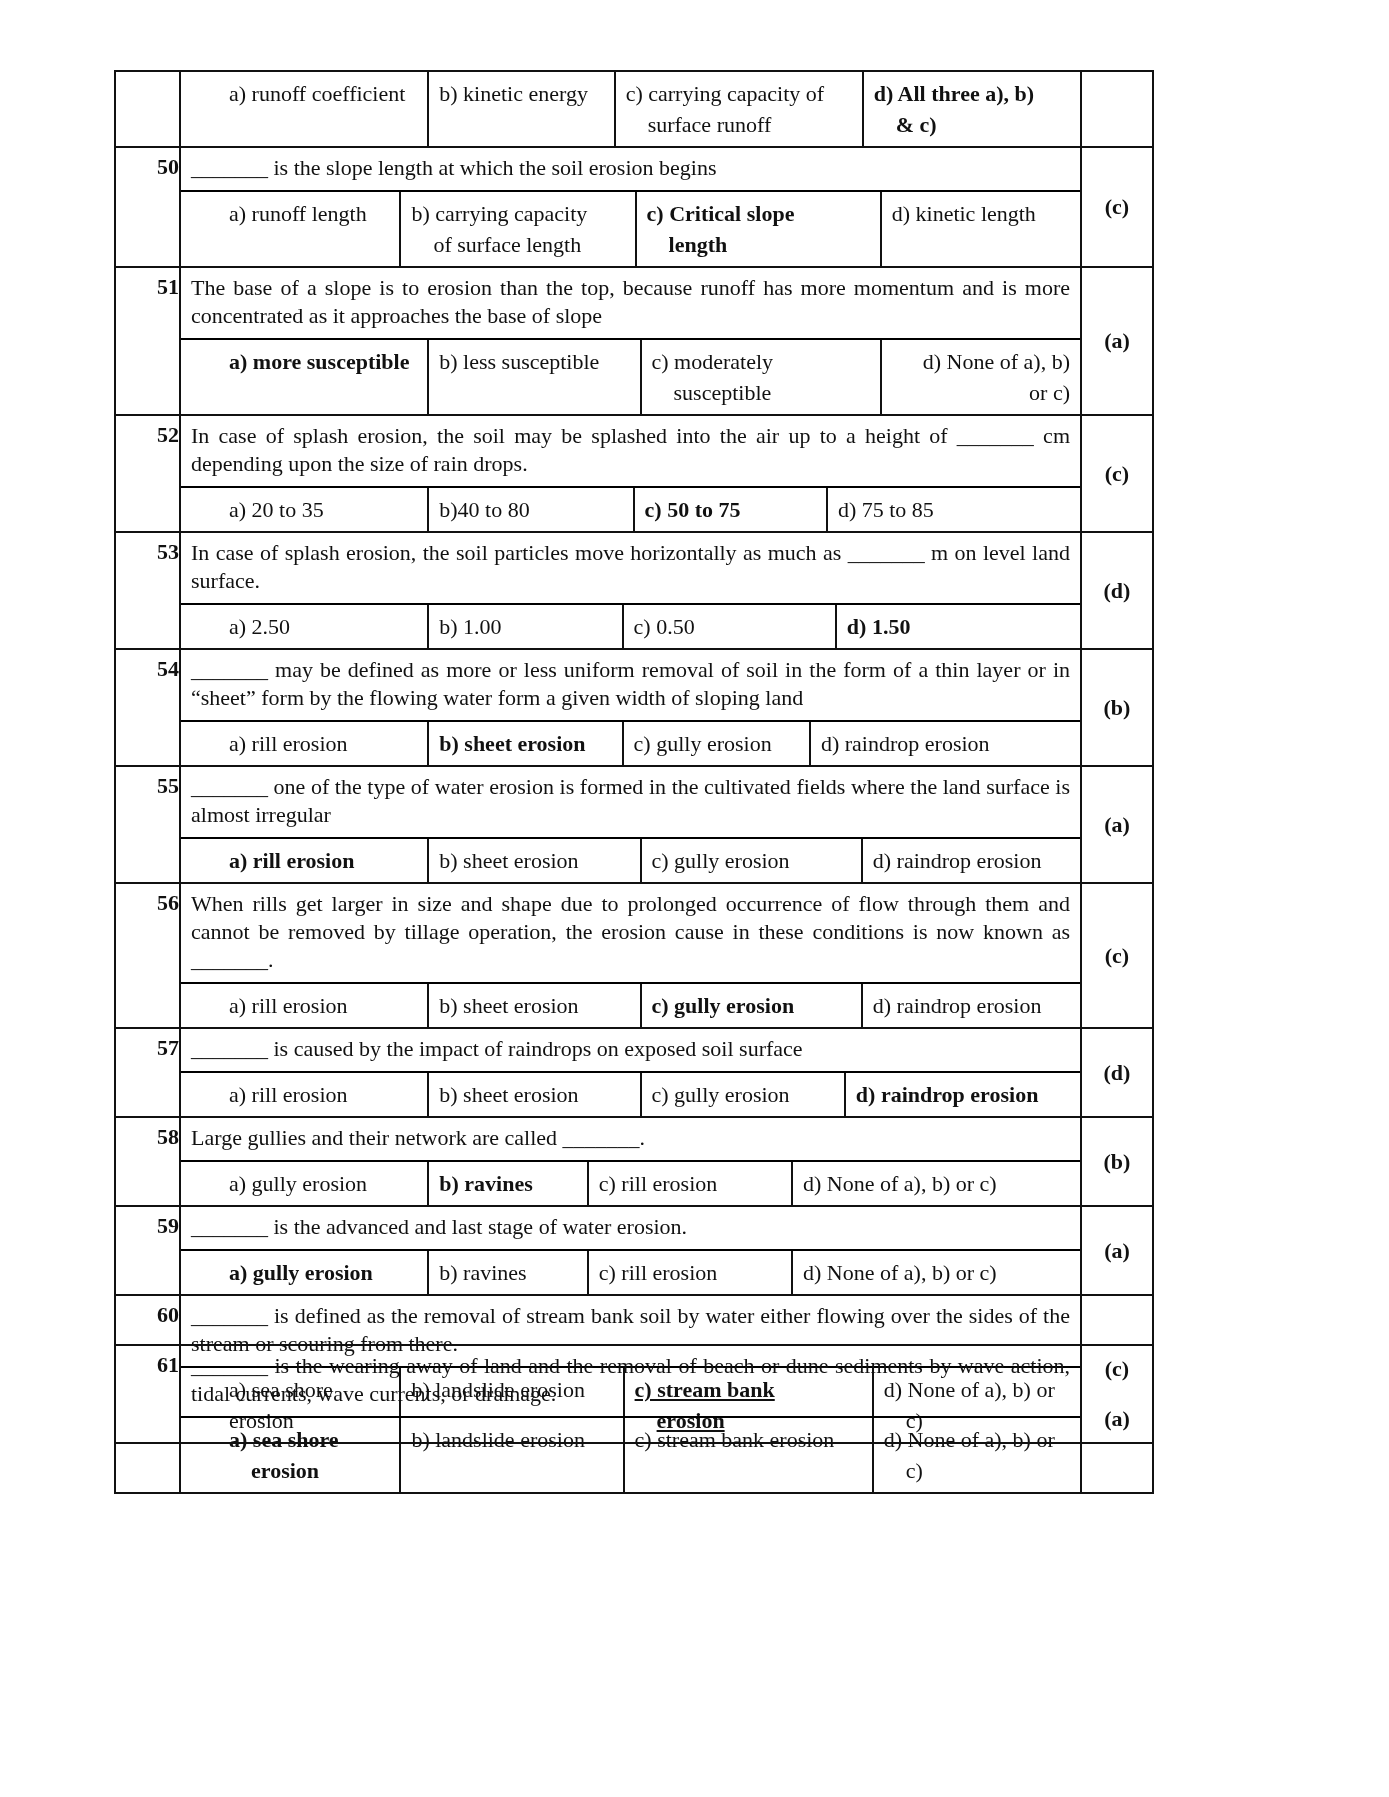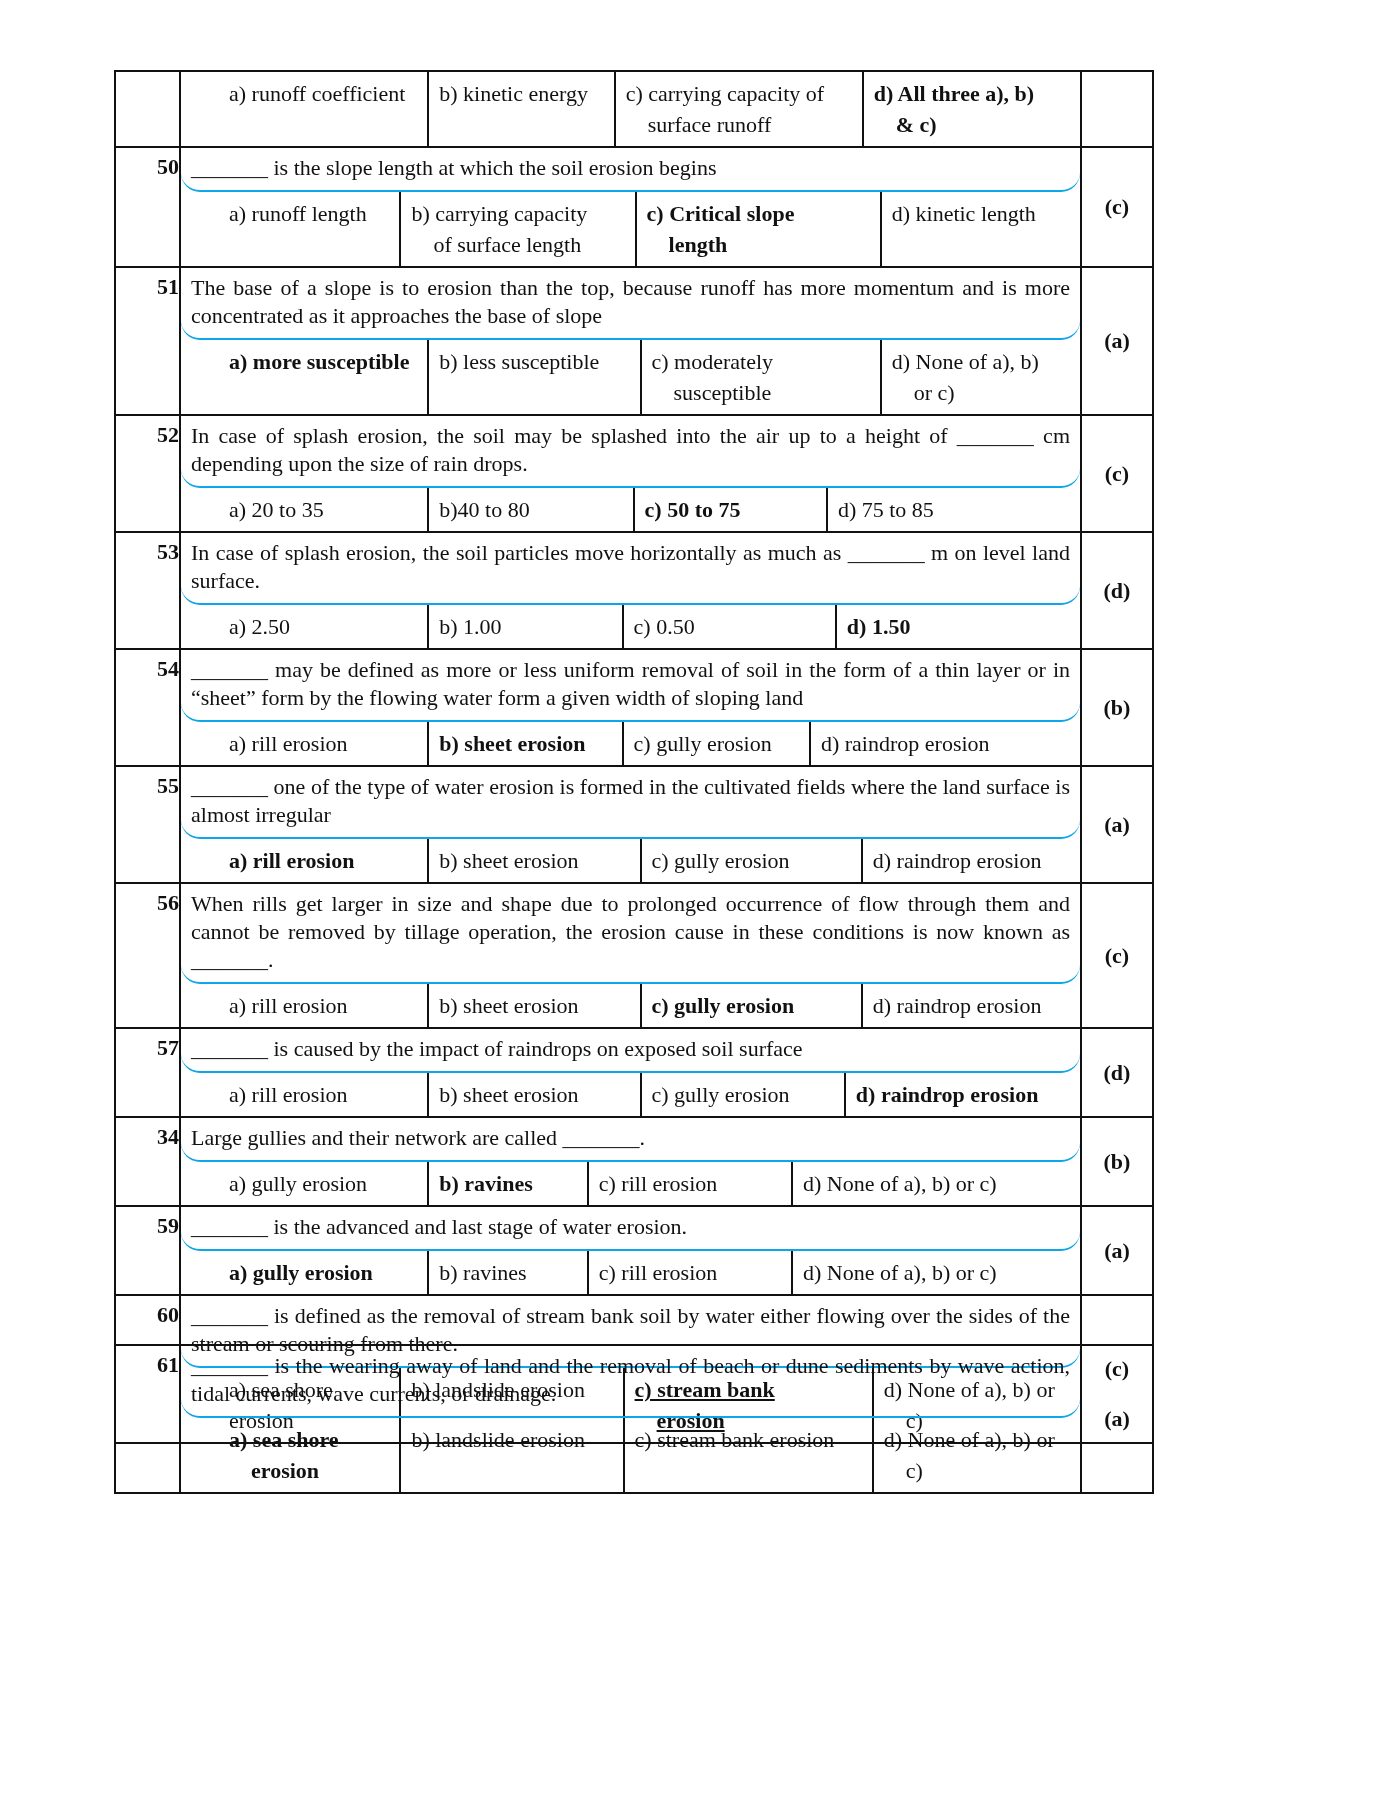--- a/index.html
+++ b/index.html
@@ -8,21 +8,21 @@
   .tbl td{border:2px solid #111;padding:0;vertical-align:top;}
   .num{width:63px;text-align:right;font-weight:bold;padding-top:6px !important;}
   .ans{width:70px;text-align:center;font-weight:bold;vertical-align:middle !important;}
   .q{padding:6px 10px 8px 10px !important;line-height:28px;text-align:justify;}
   .opts{display:flex;width:100%;}
   .opt{box-sizing:border-box;padding:6px 10px 6px 10px;line-height:31px;border-left:2px solid #111;}
   .opt:first-child{border-left:none;padding-left:48px;}
   .opt .cont{padding-left:22px;display:block;}
   .b{font-weight:bold;}
   .content{padding:0 !important;}
-  .qline{border-bottom:2px solid #0ea5e9;border-radius:19px;}
+  .qline{border-bottom:2px solid #000000;}
 </style>
 </head>
 <body>
 
 <table class="tbl" id="t1" style="top:70px;">
   <tbody id="t1body">
       <tr>
         <td class="num"></td>
         <td class="content">
           <div class="opts">
@@ -48,21 +48,21 @@
         <td class="ans">(c)</td>
       </tr>
       <tr>
         <td class="num">51</td>
         <td class="content">
           <div class="q qline">The base of a slope is to erosion than the top, because runoff has more momentum and is more concentrated as it approaches the base of slope</div>
           <div class="opts">
             <div class="opt b" style="width: 247px;"><span>a) more susceptible</span></div>
             <div class="opt" style="width: 213px;"><span>b) less susceptible</span></div>
             <div class="opt" style="width: 241px;"><span>c) moderately</span><span class="cont">susceptible</span></div>
-            <div class="opt" style="width: 201px;"><span>d) None of a), b)</span><span class="cont">or c)</span></div>
+            <div class="opt" style="width: 201px; text-align: right;"><span>d) None of a), b)</span><span class="cont">or c)</span></div>
           </div>
         </td>
         <td class="ans">(a)</td>
       </tr>
       <tr>
         <td class="num">52</td>
         <td class="content">
           <div class="q qline">In case of splash erosion, the soil may be splashed into the air up to a height of _______ cm depending upon the size of rain drops.</div>
           <div class="opts">
             <div class="opt" style="width: 247px;"><span>a) 20 to 35</span></div>
@@ -132,21 +132,21 @@
           <div class="opts">
             <div class="opt" style="width: 247px;"><span>a) rill erosion</span></div>
             <div class="opt" style="width: 213px;"><span>b) sheet erosion</span></div>
             <div class="opt" style="width: 205px;"><span>c) gully erosion</span></div>
             <div class="opt b" style="width: 237px;"><span>d) raindrop erosion</span></div>
           </div>
         </td>
         <td class="ans">(d)</td>
       </tr>
       <tr>
-        <td class="num">34</td>
+        <td class="num">58</td>
         <td class="content">
           <div class="q qline">Large gullies and their network are called _______.</div>
           <div class="opts">
             <div class="opt" style="width: 247px;"><span>a) gully erosion</span></div>
             <div class="opt b" style="width: 160px;"><span>b) ravines</span></div>
             <div class="opt" style="width: 205px;"><span>c) rill erosion</span></div>
             <div class="opt" style="width: 290px;"><span>d) None of a), b) or c)</span></div>
           </div>
         </td>
         <td class="ans">(b)</td>

